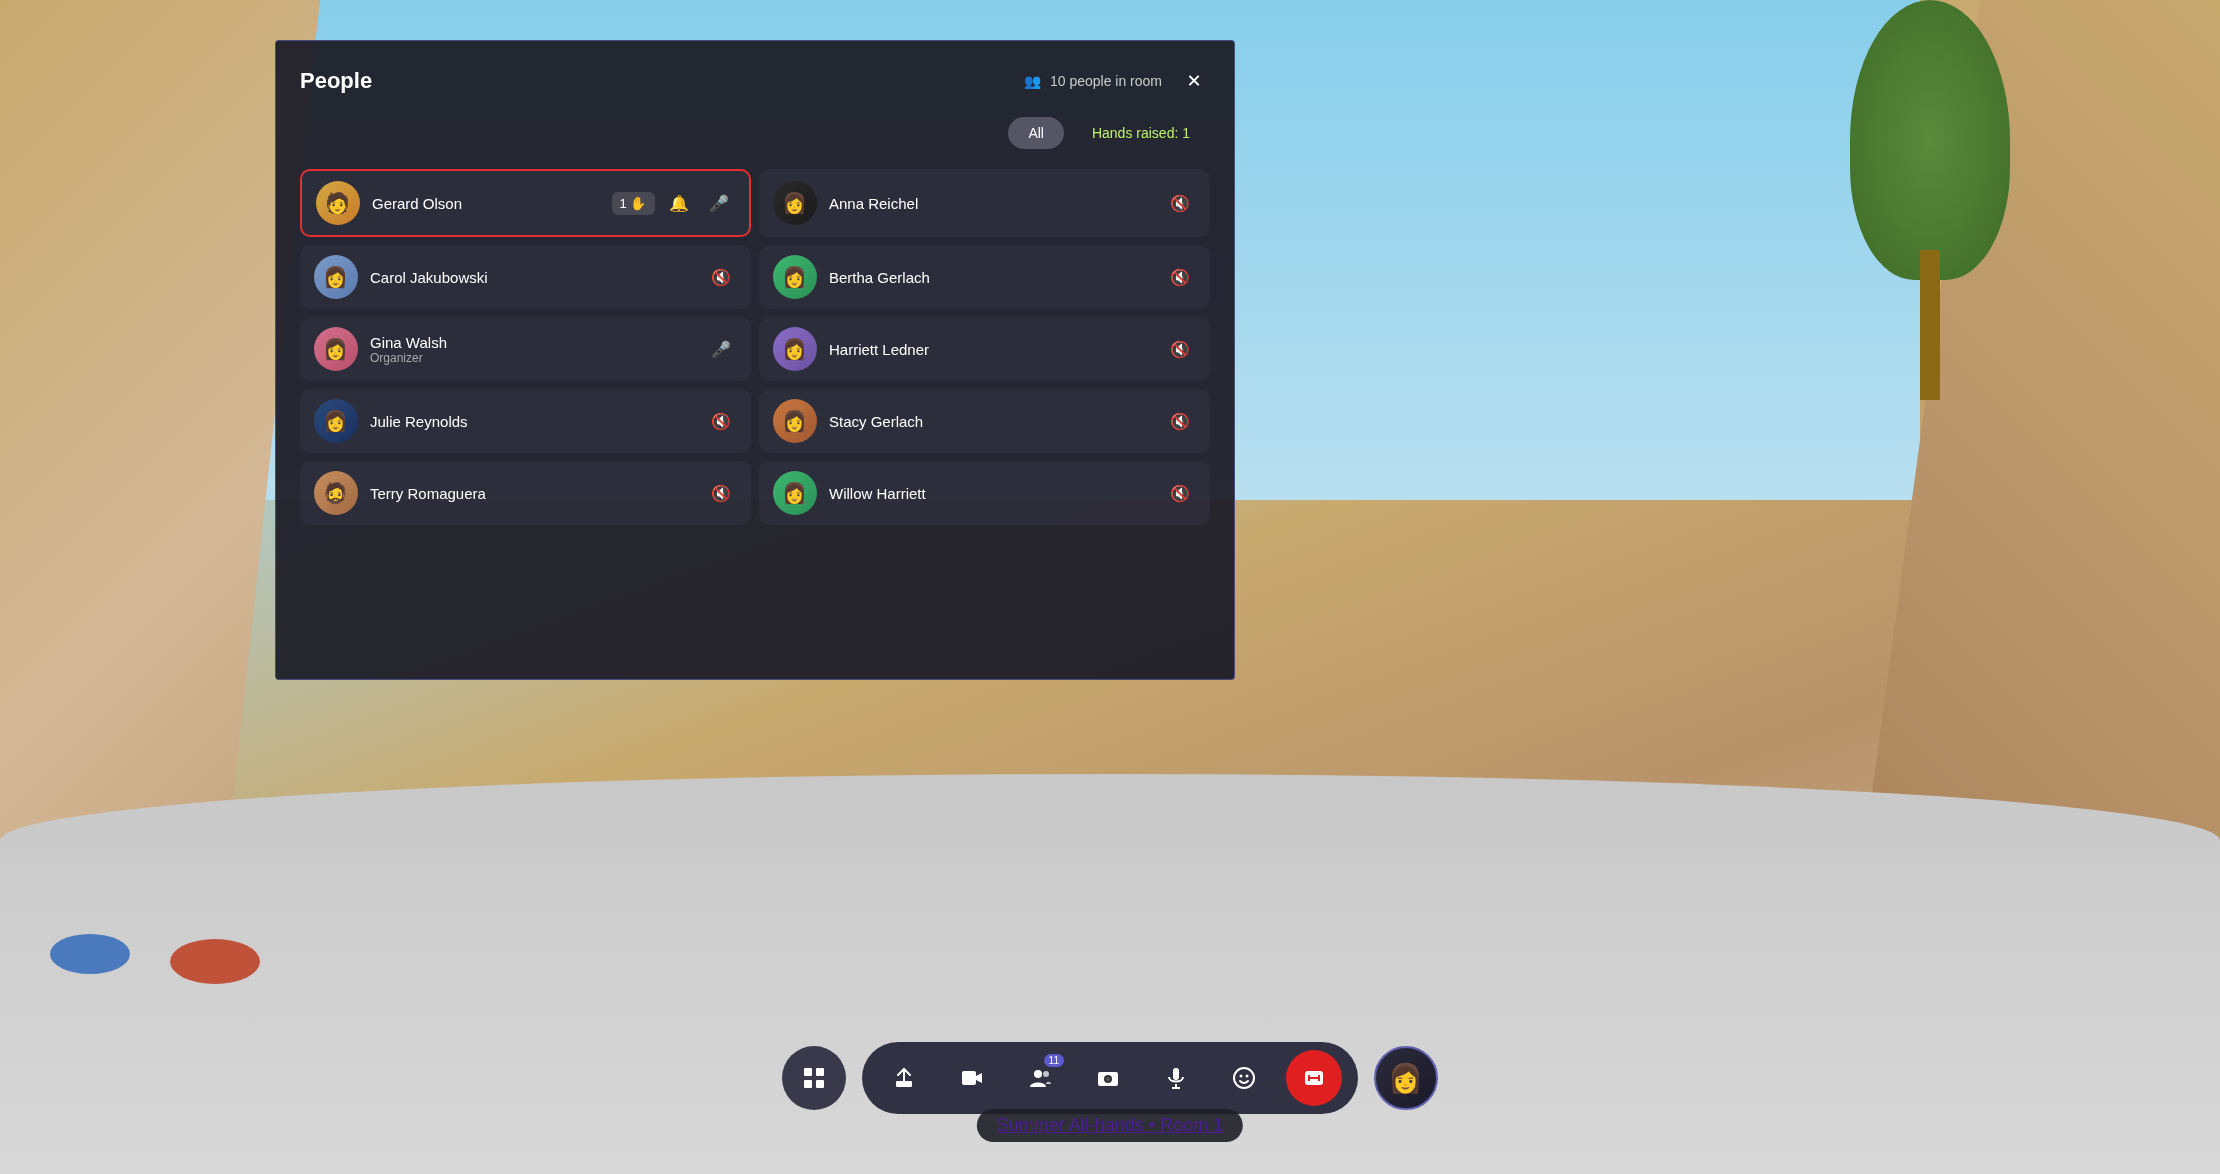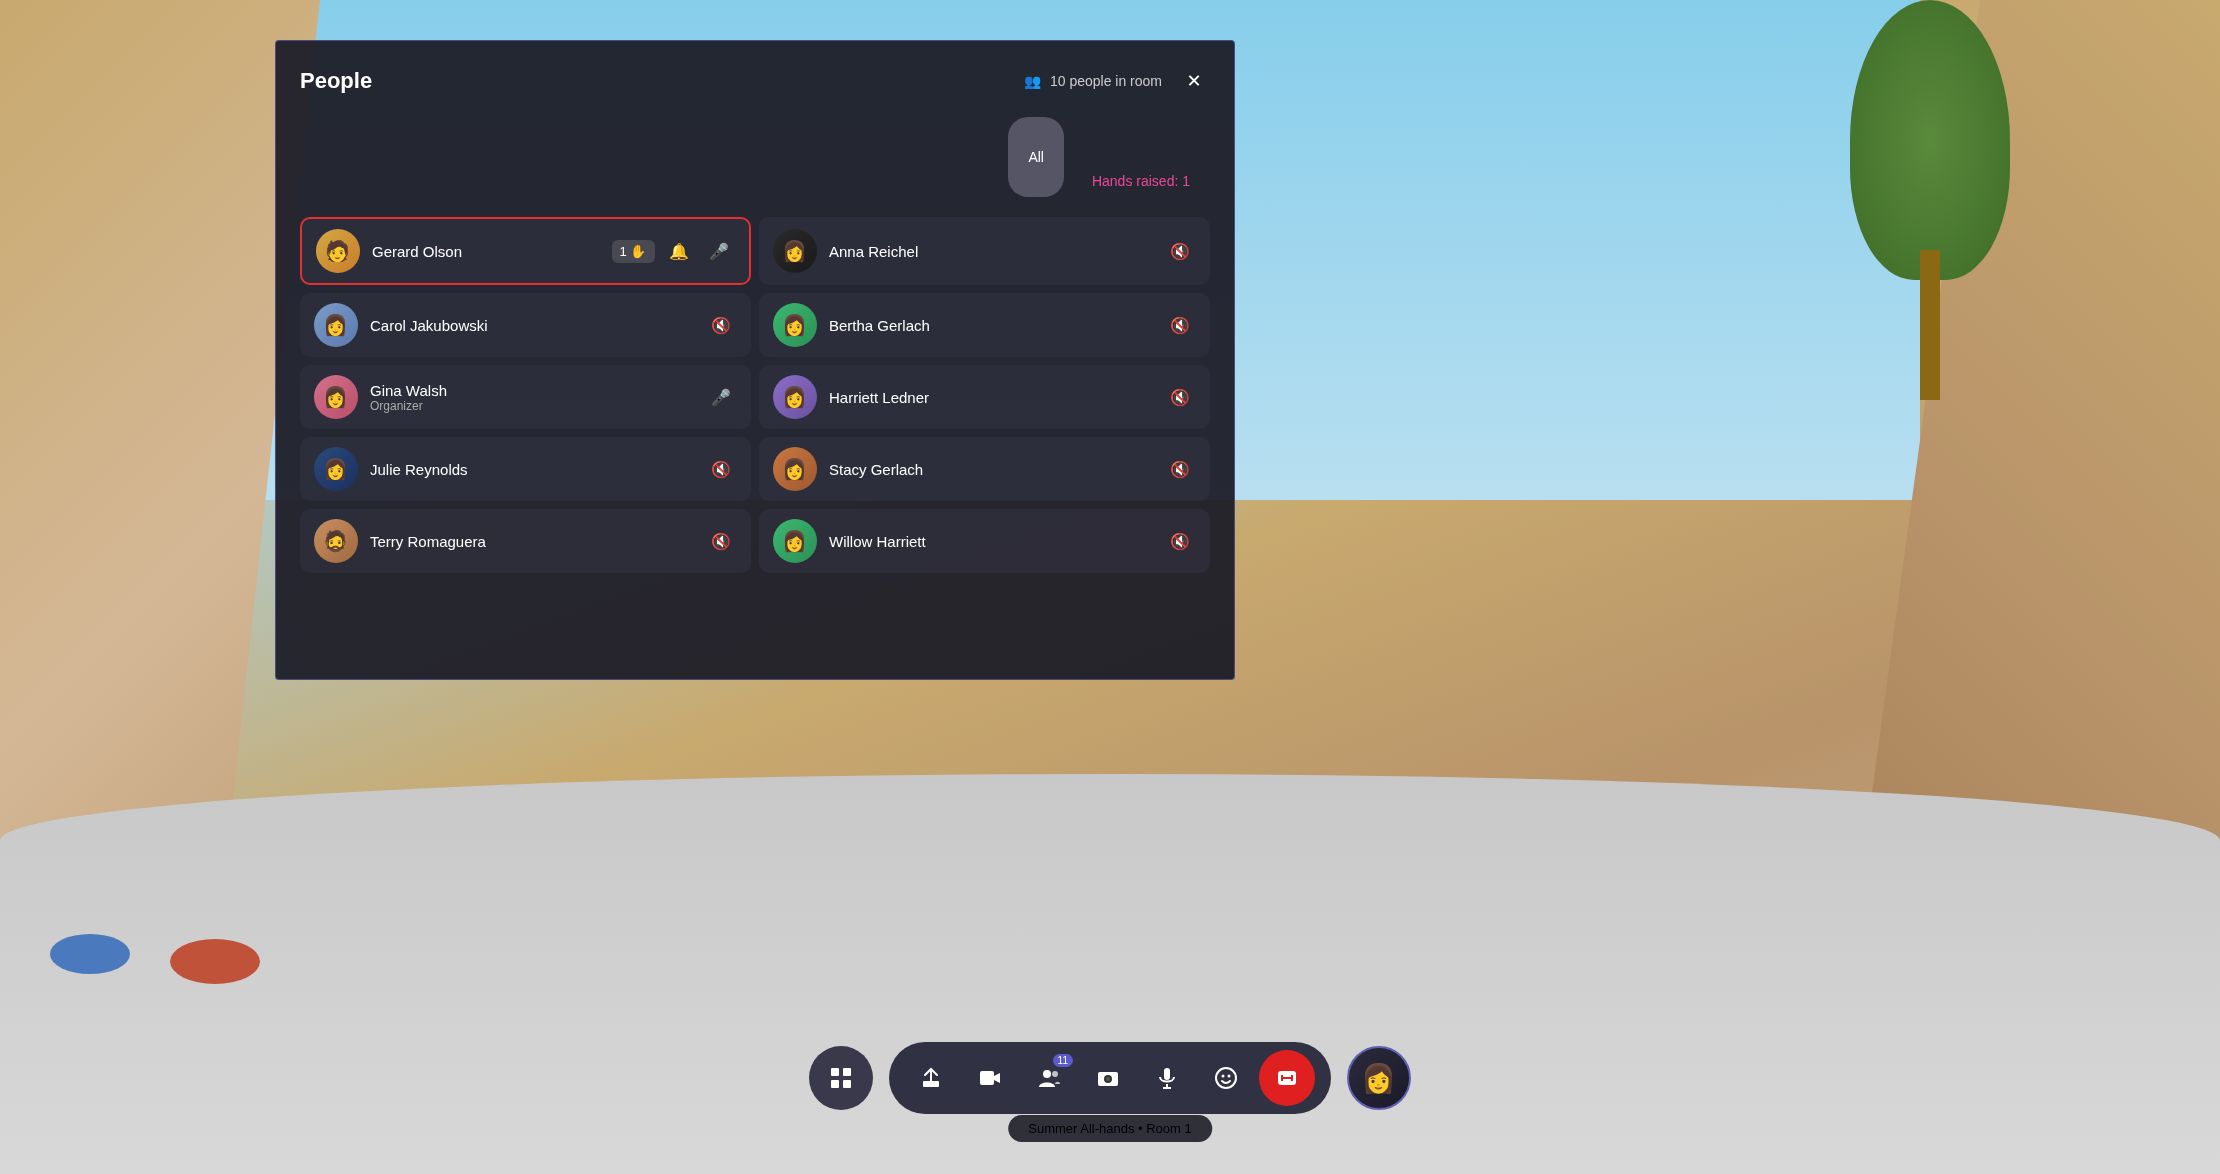--- a/index.html
+++ b/index.html
@@ -177,22 +177,21 @@
       font-weight: 500;
     }
 
     .tab-active {
       background: #555566;
       color: white;
     }
 
     .tab-inactive {
       background: transparent;
-      color: #ec4899;
-      margin-top: 48px;
+      color: #bef264;
     }
 
     
     .people-grid {
       display: grid;
       grid-template-columns: 1fr 1fr;
       gap: 8px;
     }
 
     .person-row {
@@ -303,21 +302,21 @@
       display: flex;
       align-items: center;
       justify-content: center;
       color: white;
       font-size: 22px;
     }
 
     .toolbar-main {
       display: flex;
       align-items: center;
-      gap: 7px;
+      gap: 16px;
       background: rgba(40, 40, 60, 0.95);
       border-radius: 40px;
       padding: 8px 16px;
       justify-content: space-between;
     }
 
     .toolbar-btn {
       width: 52px;
       height: 52px;
       border-radius: 50%;
@@ -362,25 +361,26 @@
       cursor: pointer;
     }
 
     
     .session-label {
       position: absolute;
       bottom: 32px;
       left: 50%;
       transform: translateX(-50%);
       background: rgba(30,30,40,0.9);
-      color: #000000;
+      color: #4c1d95;
       padding: 6px 20px;
       border-radius: 20px;
-      font-size: 13px;
+      font-size: 18px;
       white-space: nowrap;
+      text-decoration: underline;
     }
   </style>
 </head>
 <body>
 
 <div class="bg">
   <div class="bg-ceiling"></div>
   <div class="bg-sky"></div>
   <div class="bg-wall-left"></div>
   <div class="bg-wall-right"></div>

